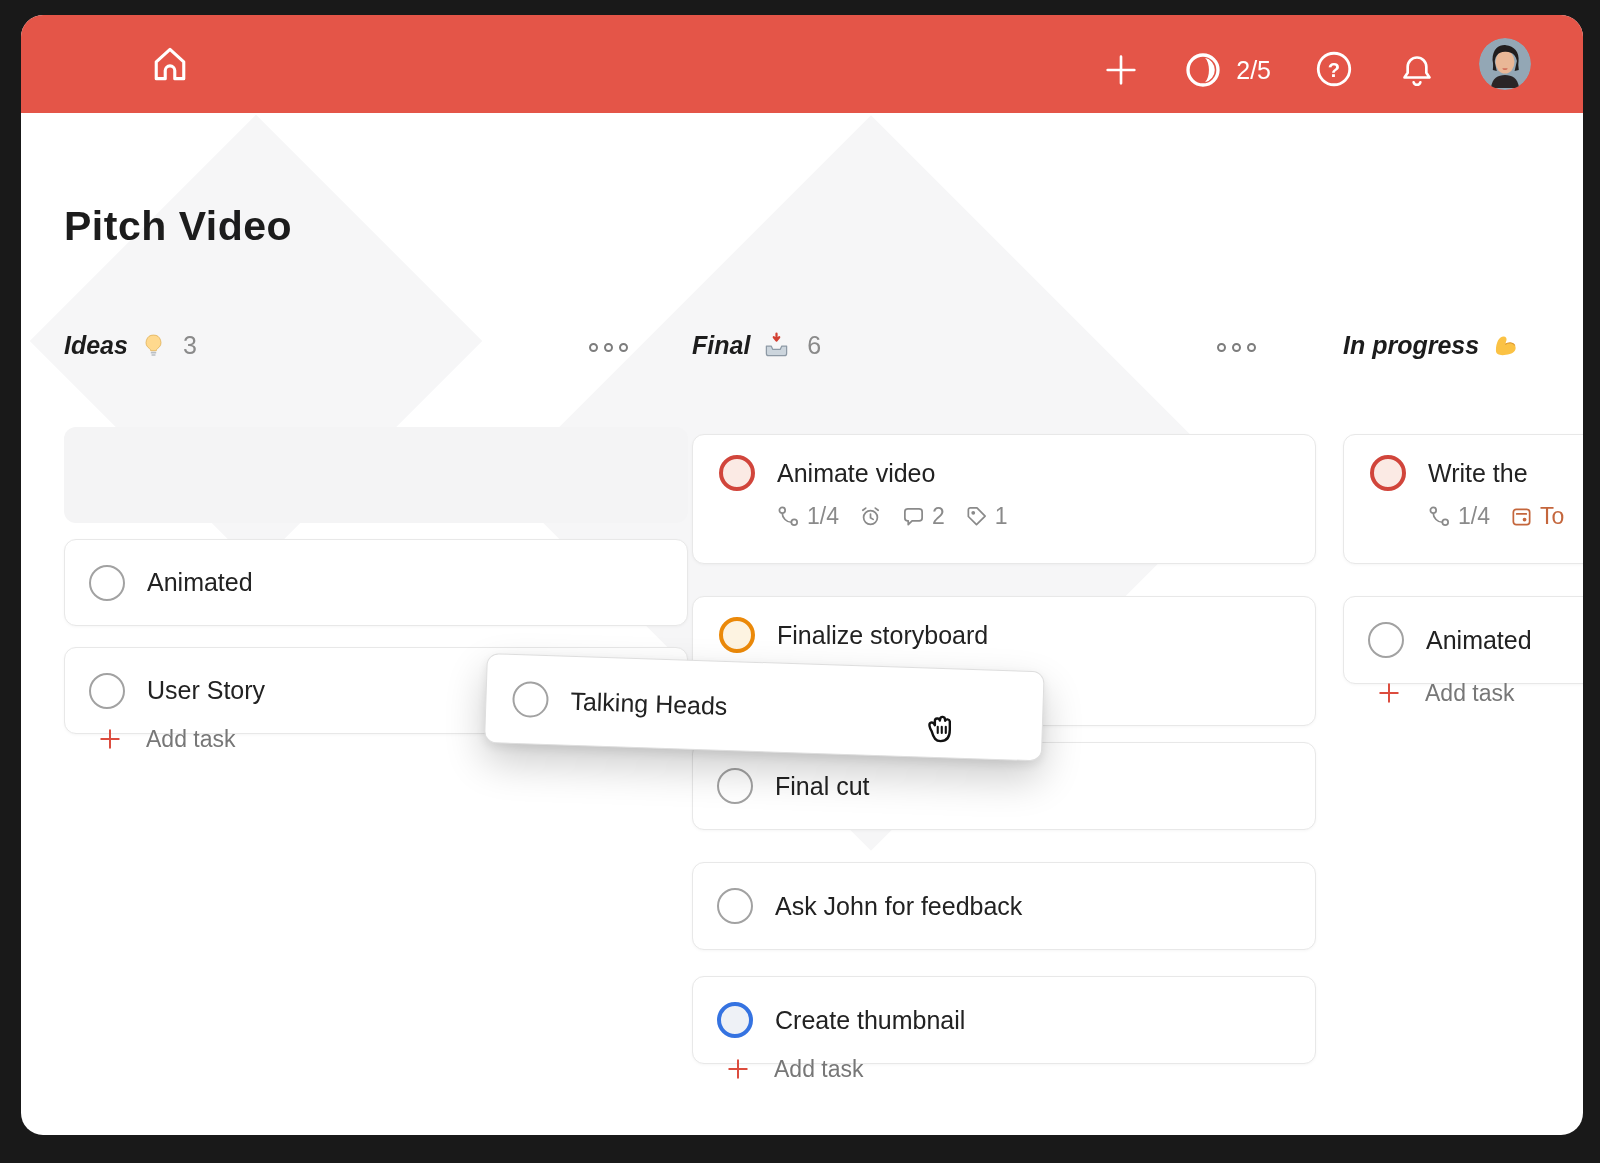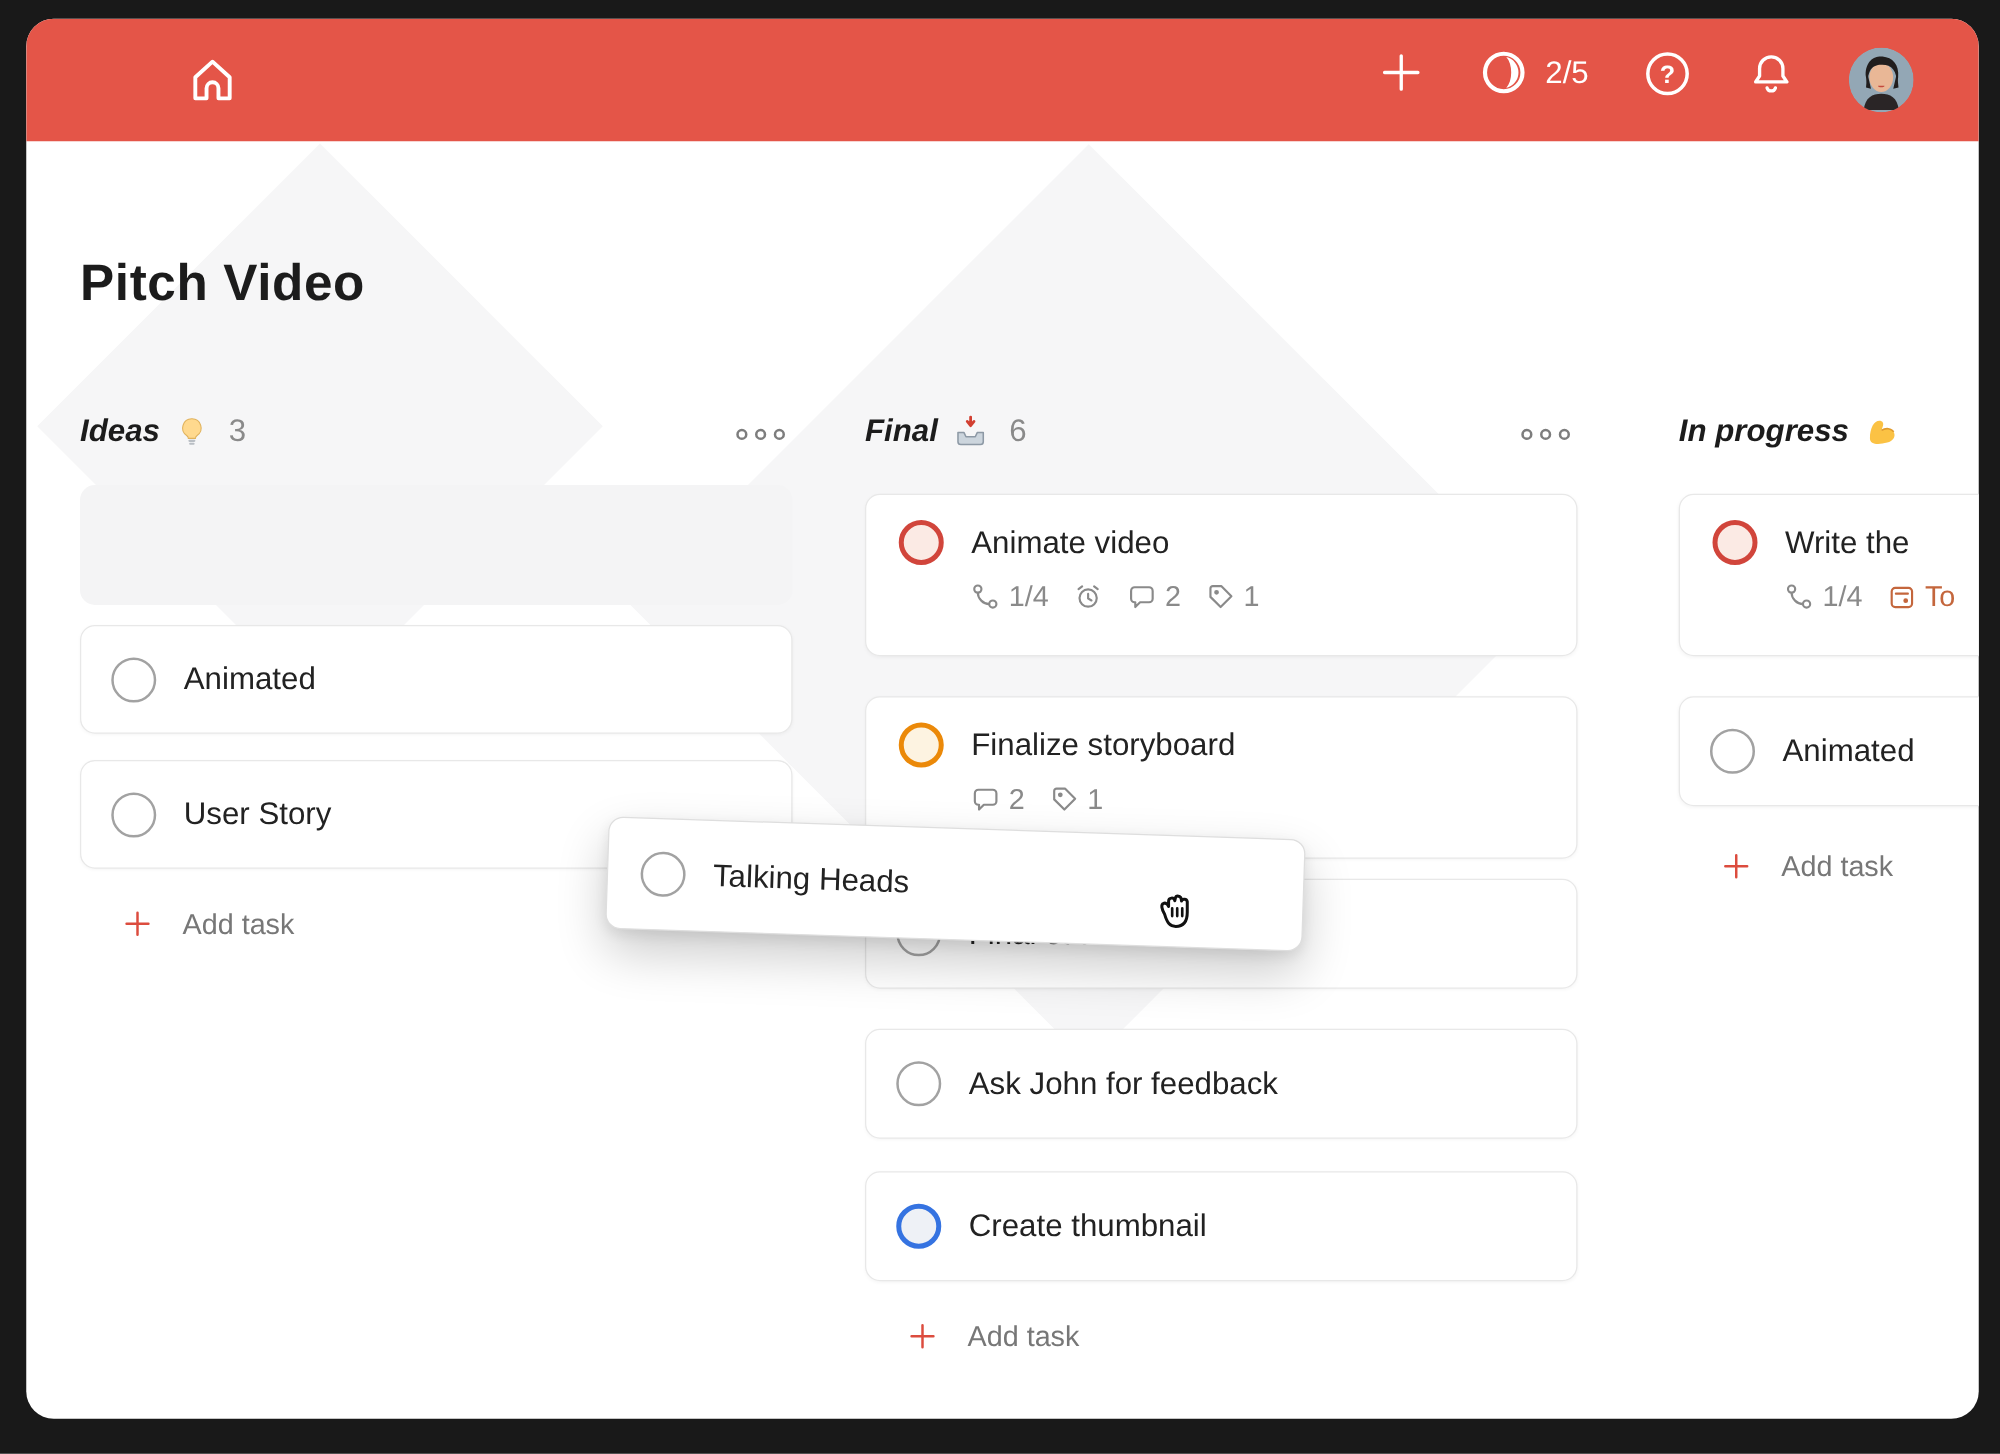--- a/index.html
+++ b/index.html
@@ -33,21 +33,21 @@
   .search {
     margin-left:32px; width:406px; height:55px; border-radius:12px;
     background:rgba(255,255,255,0.25); display:flex; align-items:center;
     padding:0 16px; gap:14px;
   }
   .search input {
     flex:1; background:transparent; border:none; outline:none;
     color:#fff; font-size:24px; font-family:"Liberation Sans", sans-serif;
   }
   .search input::placeholder { color:rgba(255,255,255,0.95); opacity:1; }
-  .top-right { margin-left:auto; display:flex; align-items:flex-start; gap:42px; }
+  .top-right { margin-left:auto; display:flex; align-items:flex-end; gap:42px; }
   .karma { display:flex; align-items:center; gap:13px; color:#fff; font-size:25px; }
   .avatar { width:52px; height:52px; border-radius:50%; overflow:hidden; flex:none; }
 
   
   .page-title {
     position:absolute; left:43px; top:188px; margin:0; z-index:2;
     font-size:41px; font-weight:800; color:#1c1c1c; letter-spacing:0.5px;text-align:right;
   }
   .column { position:absolute; top:0; width:570px; height:100%; z-index:2; }
   .col-ideas { left:43px; }
@@ -59,23 +59,24 @@
   }
   .col-name { font-weight:700;font-style:italic; }
   .col-count { color:#8a8a8a; margin-left:4px; }
   .col-menu {
     position:absolute; top:324px; right:2px; display:flex; gap:6px;
     background:none; border:none; padding:4px; cursor:pointer;
   }
   .col-menu i { width:9px; height:9px; border:2px solid #7d7d7d; border-radius:50%; display:block; }
 
   .card {
-    position:absolute; left:0; width:570px; background:#fff;
+    position:absolute; left:0; width:624px; background:#fff;
     border:1.5px solid #e8e8e8; border-radius:12px;
     box-shadow:0 1px 3px rgba(0,0,0,0.04);
+    margin-top:39px;
   }
   .card.single { height:88px; display:flex; align-items:center; gap:22px; padding:0 24px; }
   .card.double { height:130px; padding:20px 26px 0; }
   .title-row { display:flex; align-items:center; gap:22px; }
   .task-title { font-size:25px; color:#222; white-space:nowrap; }
   .cb { width:36px; height:36px; border-radius:50%; border:2.5px solid #a2a2a2;
         background:#fff; flex:none; }
   .cb.p1 { border:4px solid #d1453b; background:#fbeae4; }
   .cb.p2 { border:4px solid #eb8909; background:#fdf3e1; }
   .cb.p3 { border:4px solid #3573e1; background:#eef1f6; }

